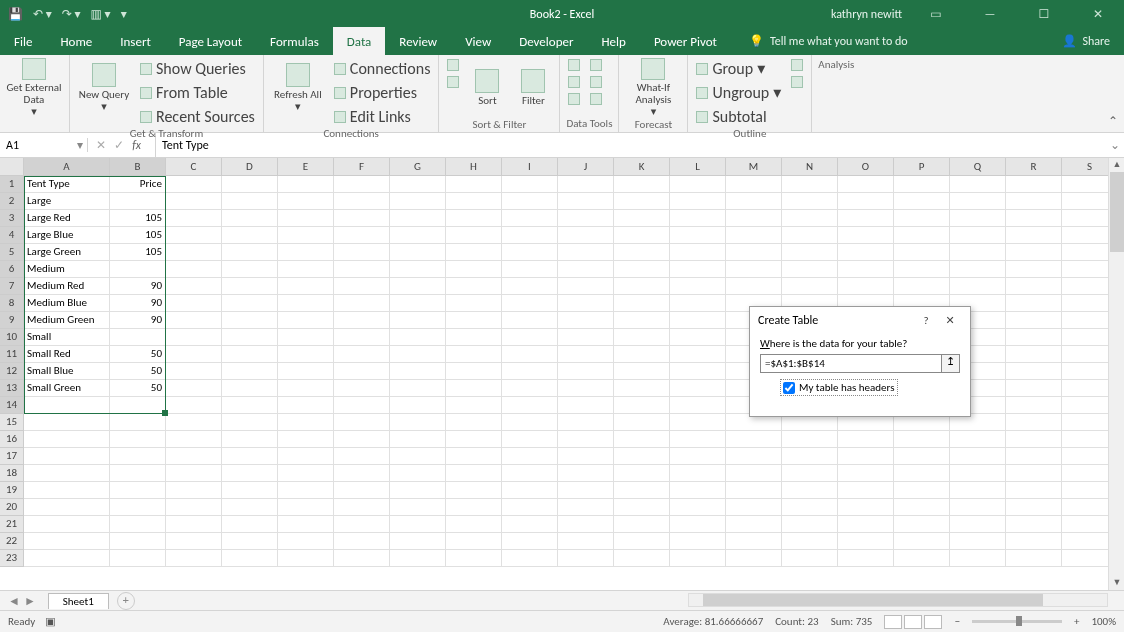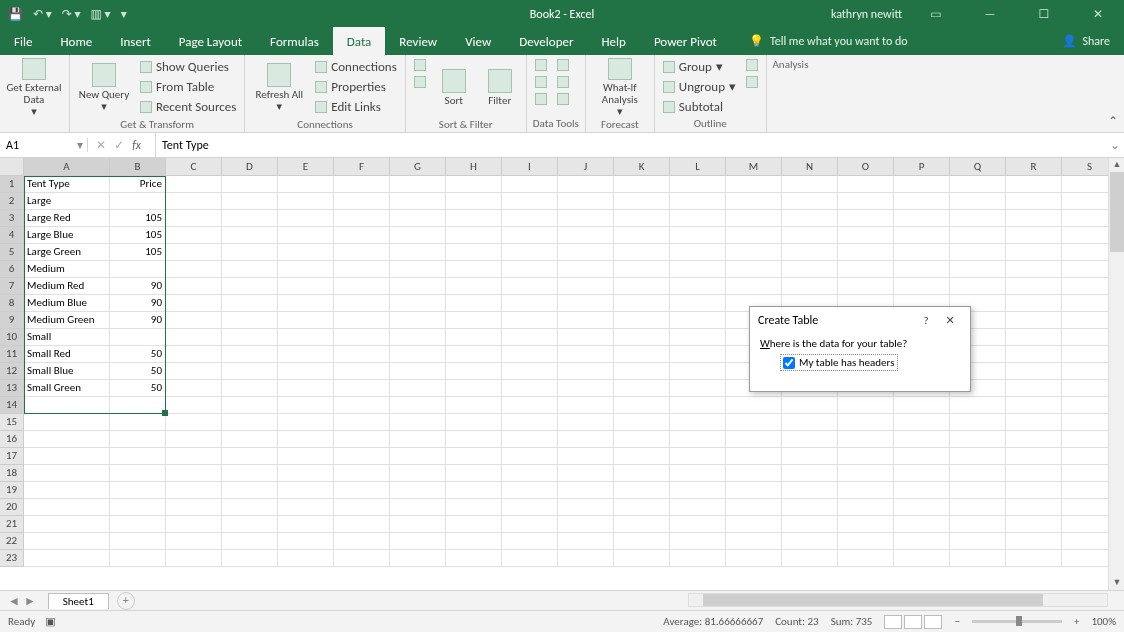--- a/index.html
+++ b/index.html
@@ -21,21 +21,21 @@
 .tell-me { display: flex; align-items: center; gap: 6px; padding-left: 18px; color: #e6f3ec; font-size: 12px; }
 .share { margin-left: auto; padding: 0 14px; display: flex; align-items: center; gap: 5px; color: #e6f3ec; font-size: 12px; cursor: pointer; }
 
 
 .ribbon { height: 78px; background: #f3f3f3; border-bottom: 1px solid #d4d4d4; display: flex; position: relative; }
 .group { border-right: 1px solid #d4d4d4; padding: 3px 6px 0 6px; display: flex; flex-direction: column; justify-content: space-between; }
 .group-label { text-align: center; font-size: 11px; color: #666; padding-bottom: 2px; }
 .group-body { display: flex; align-items: flex-start; flex: 1; gap: 6px; }
 .big-btn { display: flex; flex-direction: column; align-items: center; justify-content: center; width: 56px; height: 60px; text-align: center; font-size: 11px; color: #444; cursor: pointer; line-height: 1.1; }
 .big-btn .ico { width: 24px; height: 24px; background: #d9e9df; border: 1px solid #a0c4af; margin-bottom: 2px; }
-.small-btn { font-size: 13px; color: #444; cursor: pointer; padding: 1px 2px; white-space: nowrap; display: flex; align-items: center; gap: 4px; }
+.small-btn { font-size: 16px; color: #444; cursor: pointer; padding: 1px 2px; white-space: nowrap; display: flex; align-items: center; gap: 4px; }
 .small-ico { width: 12px; height: 12px; background: #d9e9df; border: 1px solid #a0c4af; }
 .stack { display: flex; flex-direction: column; gap: 3px; }
 .collapse-caret { position: absolute; right: 6px; bottom: 4px; color: #666; cursor: pointer; }
 
 
 .formula-bar { height: 25px; border-bottom: 1px solid #d4d4d4; display: flex; align-items: center; background: #fff; }
 .name-box { width: 88px; border-right: 1px solid #d4d4d4; padding-left: 6px; font-size: 12px; display: flex; align-items: center; justify-content: space-between; }
 .name-box .dd { color: #888; padding-right: 4px; }
 .fx-btns { display: flex; align-items: center; gap: 8px; padding: 0 8px; color: #aaa; }
 .fx-label { font-style: italic; color: #666; padding-right: 6px; }
@@ -853,18 +853,22 @@
 </div>
 
 <div class="dialog">
   <div class="dlg-title">
     <span class="dlg-title-text">Create Table</span>
     <span class="dlg-btn">?</span>
     <span class="dlg-btn">✕</span>
   </div>
   <div class="dlg-body">
     <div class="dlg-label"><span class="u">W</span><span>here is the data for your table?</span></div>
+    <div class="range-row">
+      <input class="range-input" value="=$A$1:$B$14" style="">
+      <div class="range-pick">↥</div>
+    </div>
     <label class="chk-row">
       <input type="checkbox" checked="" style="">
       <span><span class="u">M</span><span>y table has headers</span></span>
     </label>
   </div>
 </div>
 
 </body></html>

